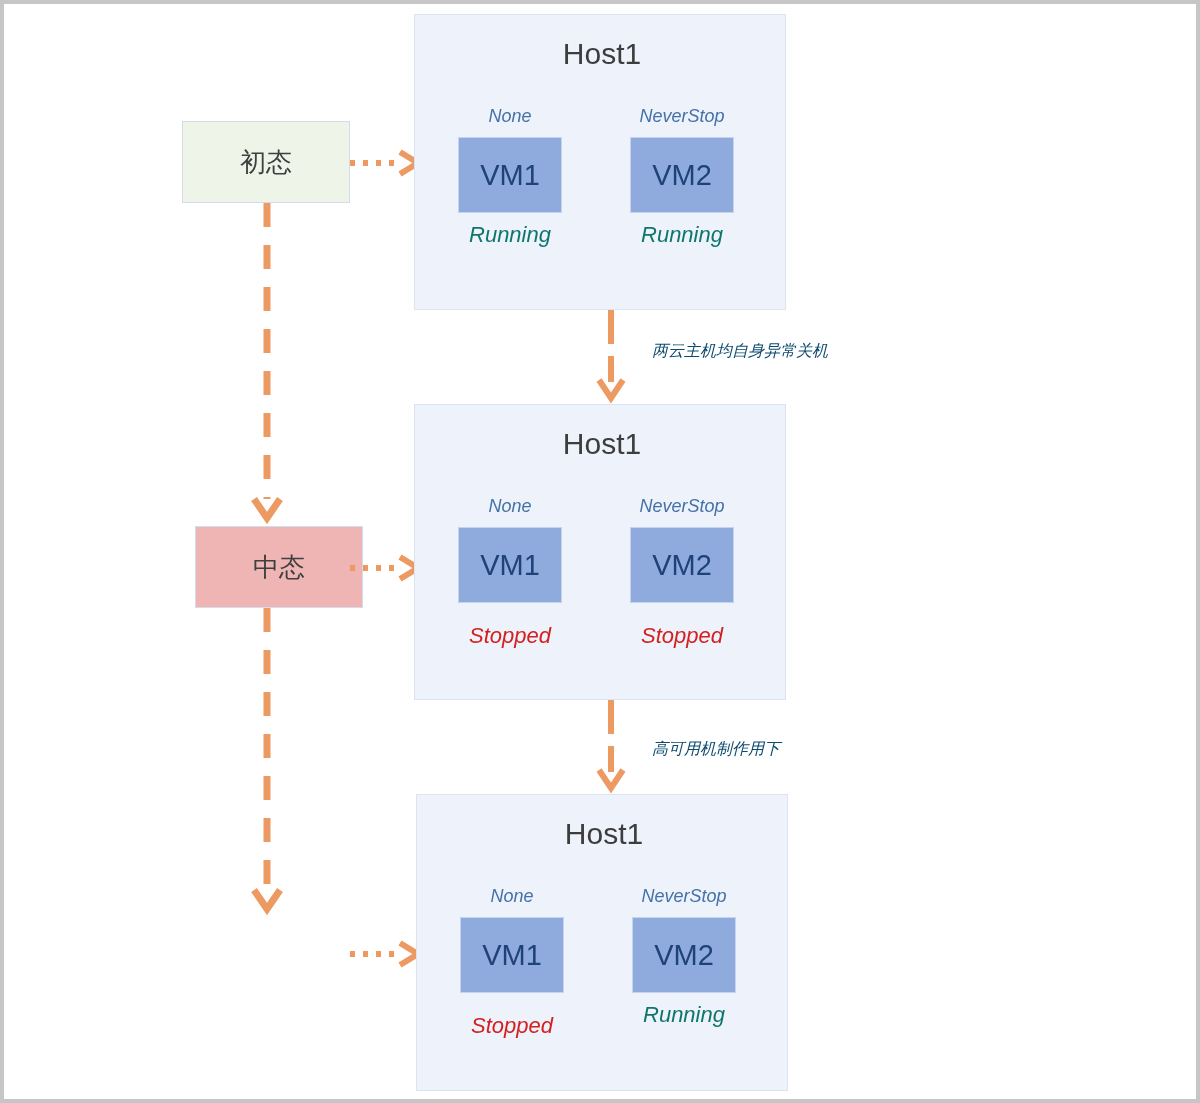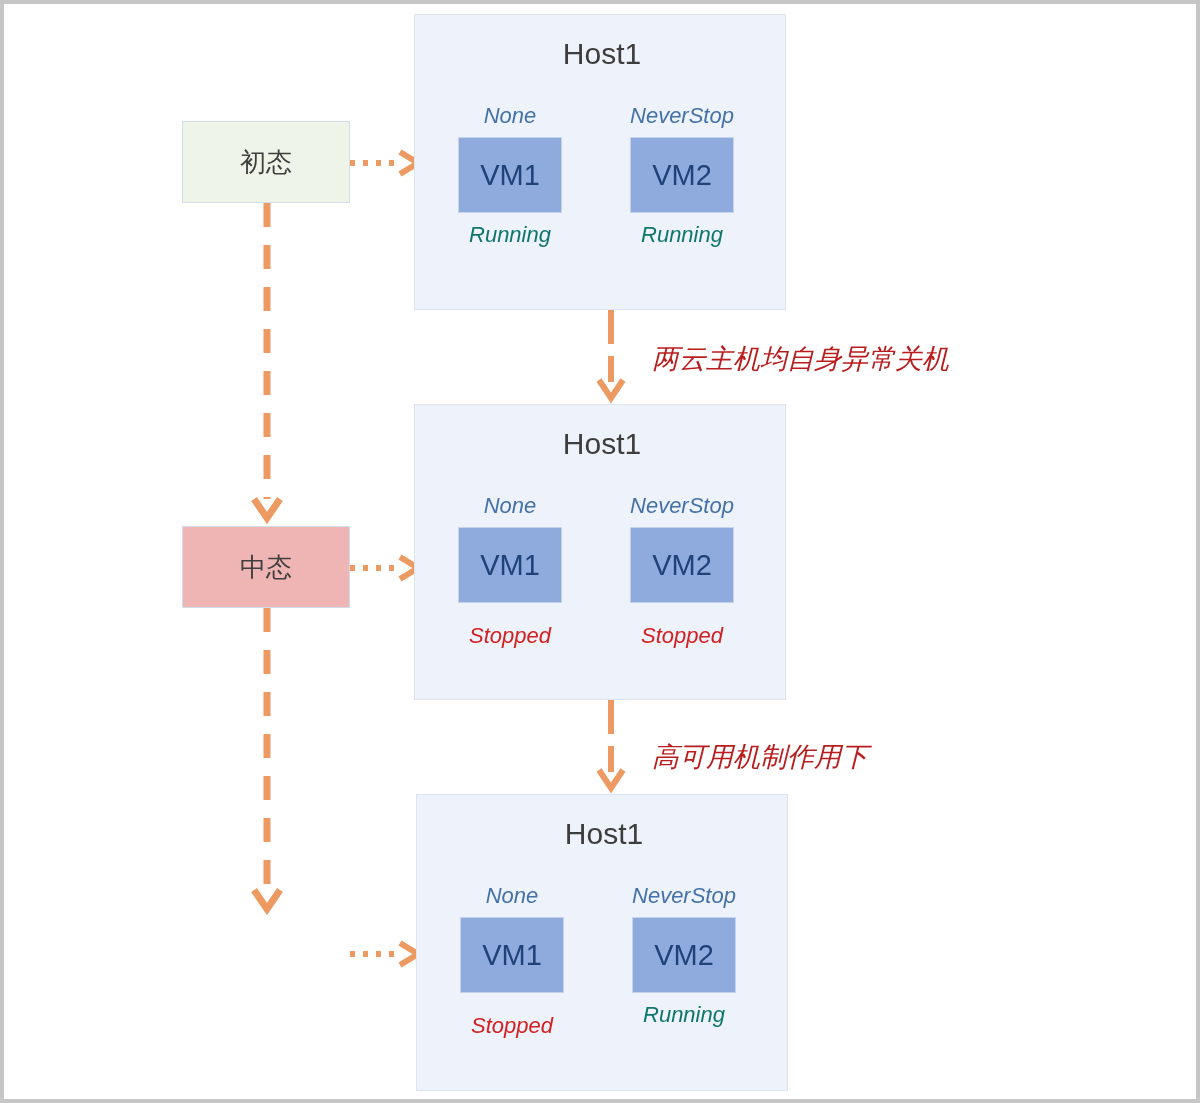--- a/index.html
+++ b/index.html
@@ -37,21 +37,21 @@
     font-family: "Liberation Sans", "DejaVu Sans", sans-serif;
   }
 
   
   .vm-col {
     position: absolute;
     width: 150px;
     text-align: center;
   }
   .vm-policy {
-    font-size: 22px;
+    font-size: 18px;
     font-style: italic;
     color: #4472a8;
     font-family: "Liberation Sans", "DejaVu Sans", sans-serif;
     line-height: 26px;
     white-space: nowrap;
   }
   .vm-rect {
     width: 104px;
     height: 76px;
     margin: 8px auto 0 auto;
@@ -96,37 +96,37 @@
 
   
   .conn {
     position: absolute;
   }
   .conn svg { display: block; overflow: visible; }
 
   
   .trans-label {
     position: absolute;
-    font-size: 27px;
+    font-size: 16px;
     font-style: italic;
-    color: #b91c1c;
+    color: #0c4a6e;
     font-family: "Liberation Sans", "DejaVu Sans", sans-serif;
     white-space: nowrap;
   }
 </style>
 </head>
 <body>
 
 <div id="canvas">
 
   <div class="phase-box phase-initial" style="left:178px; top:117px;">
     <span>初态</span>
   </div>
 
-  <div class="phase-box phase-middle" style="left:178px; top:522px;">
+  <div class="phase-box phase-middle" style="left:191px; top:522px;">
     <span>中态</span>
   </div>
 
 
   <div class="conn" style="left:238px; top:199px; width:50px; height:325px;">
     <svg width="50" height="325" viewBox="0 0 50 325">
       <line x1="25" y1="0" x2="25" y2="296" stroke="#ed9a62" stroke-width="7" stroke-dasharray="24,18" stroke-linecap="butt"></line>
       <polyline points="12,296 25,315 38,296" fill="none" stroke="#ed9a62" stroke-width="7" stroke-linejoin="miter" stroke-linecap="butt"></polyline>
     </svg>
   </div>

